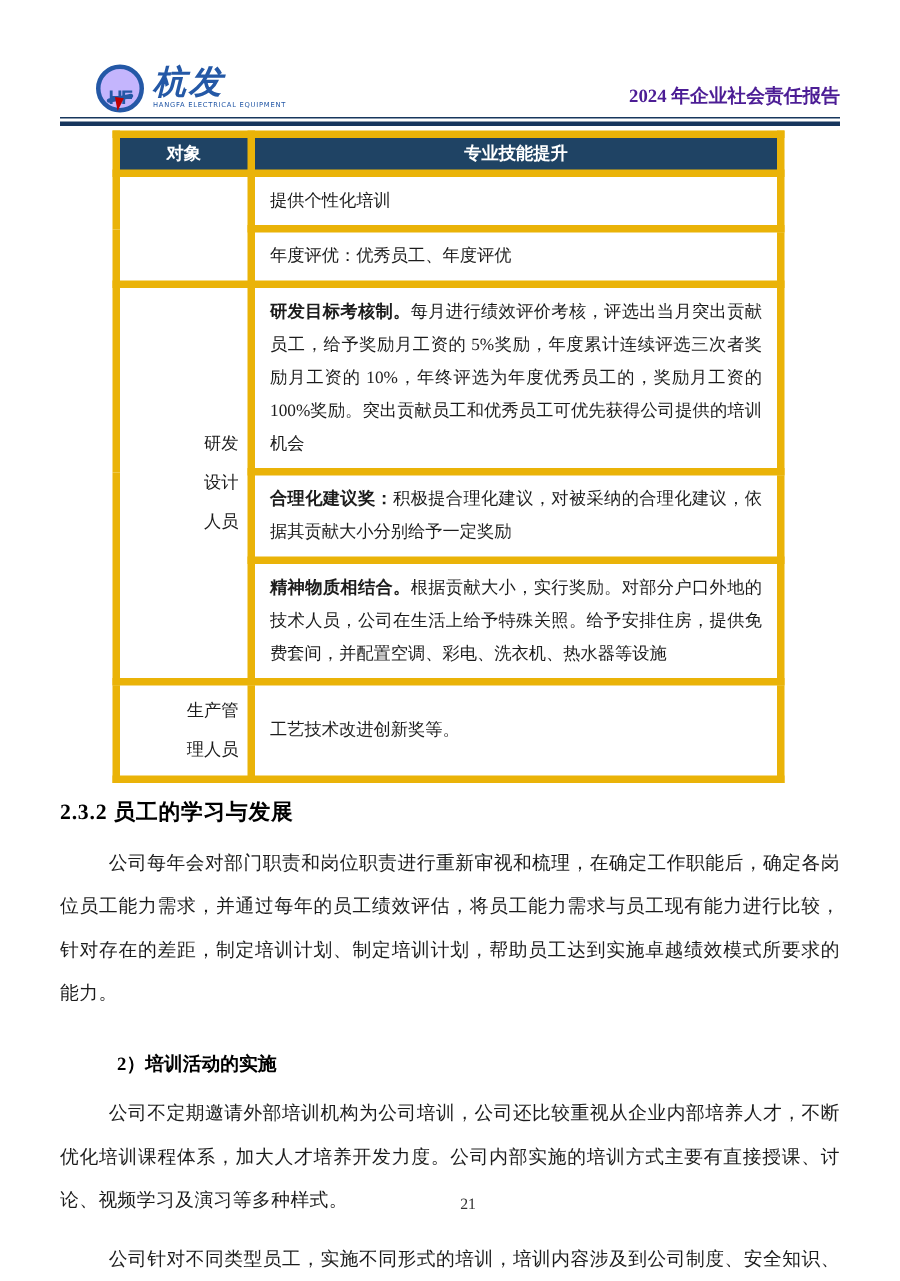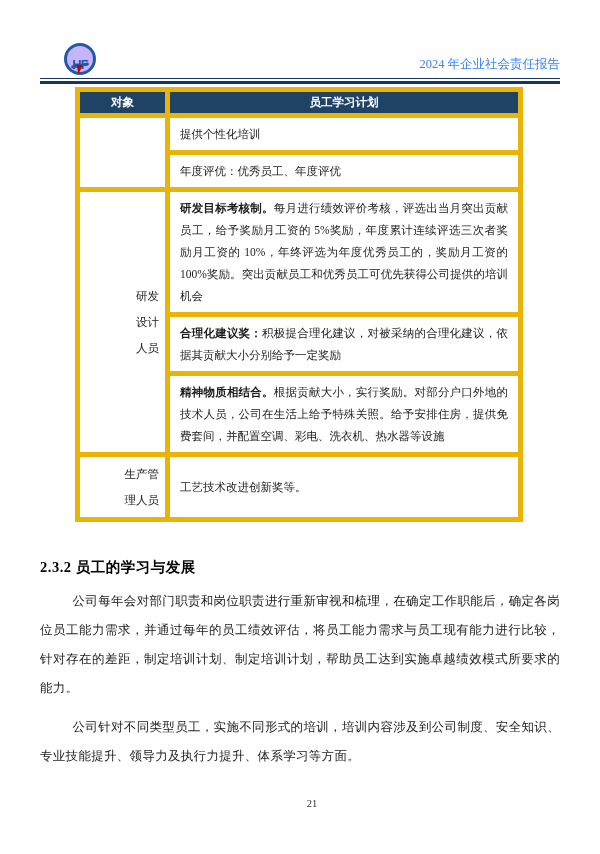--- a/index.html
+++ b/index.html
@@ -38,21 +38,21 @@
   }
   .logo-text { display: flex; flex-direction: column; }
   .brand {
     font-size: 22px; font-weight: bold; color: #2458A6;
     font-style: italic; line-height: 24px; letter-spacing: 2px;
   }
   .brand-sub {
     font-family: "DejaVu Sans", sans-serif;
     font-size: 4.5px; color: #2458A6; letter-spacing: 0.5px; margin-top: 1px;
   }
-  .report-title { font-size: 12.5px; font-weight: normal; color: #3b82f6; padding-bottom: 2px; margin-top: 20px; }
+  .report-title { font-size: 12.5px; font-weight: bold; color: #4c1d95; padding-bottom: 2px; margin-top: 20px; }
   .rule-thin  { height: 1px; background: #17365D; margin-top: 3px; }
   .rule-thick { height: 3px; background: #17365D; margin-top: 2px; }
 
   
   table.incentive {
     border-collapse: collapse;
     margin: 3px 0 0 35px;
     width: 448px;
     font-size: 11.5px;
     table-layout: fixed;
@@ -71,21 +71,21 @@
   }
   td.target {
     text-align: right; white-space: pre-line; line-height: 26px;
     color: #1c1c1c; padding: 4px 6px;
   }
   td .lead { font-weight: bold; }
 
   
   .section-title {
     font-size: 14.5px; font-weight: bold; color: #000000;
-    margin: 36px 0 0 0; letter-spacing: 0.5px;
+    margin: 10px 0 0 0; letter-spacing: 0.5px;
   }
   .sub-title {
     font-size: 12.5px; font-weight: bold; color: #000000;
     margin: 24px 0 0 38px;
   }
   p.body-para {
     font-size: 12.5px; line-height: 29px; text-align: justify;
     text-indent: 2.6em; margin-top: 10px; color: #1c1c1c;
     letter-spacing: 0.3px;
   }
@@ -101,31 +101,35 @@
 
 <div class="page">
 
   <div class="hdr">
     <div class="logo-wrap">
       <div class="logo-mark">
         <span class="mono">HF</span>
         <span class="swoosh"></span>
         <span class="red-wedge"></span>
       </div>
+      <div class="logo-text">
+        <span class="brand">杭发</span>
+        <span class="brand-sub">HANGFA ELECTRICAL EQUIPMENT</span>
+      </div>
     </div>
     <div class="report-title">2024 年企业社会责任报告</div>
   </div>
   <div class="rule-thin"></div>
   <div class="rule-thick"></div>
 
   <table class="incentive">
     <thead>
       <tr>
         <th class="col-target">对象</th>
-        <th>员工学习计划</th>
+        <th>专业技能提升</th>
       </tr>
     </thead>
     <tbody>
       <tr>
         <td class="target" rowspan="2"></td>
         <td class="measure">提供个性化培训</td>
       </tr>
       <tr>
         <td class="measure">年度评优：优秀员工、年度评优</td>
       </tr>
@@ -146,18 +150,20 @@
 理人员</td>
         <td class="measure">工艺技术改进创新奖等。</td>
       </tr>
     </tbody>
   </table>
 
   <h2 class="section-title">2.3.2 员工的学习与发展</h2>
 
   <p class="body-para">公司每年会对部门职责和岗位职责进行重新审视和梳理，在确定工作职能后，确定各岗位员工能力需求，并通过每年的员工绩效评估，将员工能力需求与员工现有能力进行比较，针对存在的差距，制定培训计划、制定培训计划，帮助员工达到实施卓越绩效模式所要求的能力。</p>
 
+  <h3 class="sub-title">2）培训活动的实施</h3>
+  <p class="body-para">公司不定期邀请外部培训机构为公司培训，公司还比较重视从企业内部培养人才，不断优化培训课程体系，加大人才培养开发力度。公司内部实施的培训方式主要有直接授课、讨论、视频学习及演习等多种样式。</p>
 
   <p class="body-para">公司针对不同类型员工，实施不同形式的培训，培训内容涉及到公司制度、安全知识、专业技能提升、领导力及执行力提升、体系学习等方面。</p>
 
 </div>
 
 <div class="footer">21</div>
 
 </body></html>

